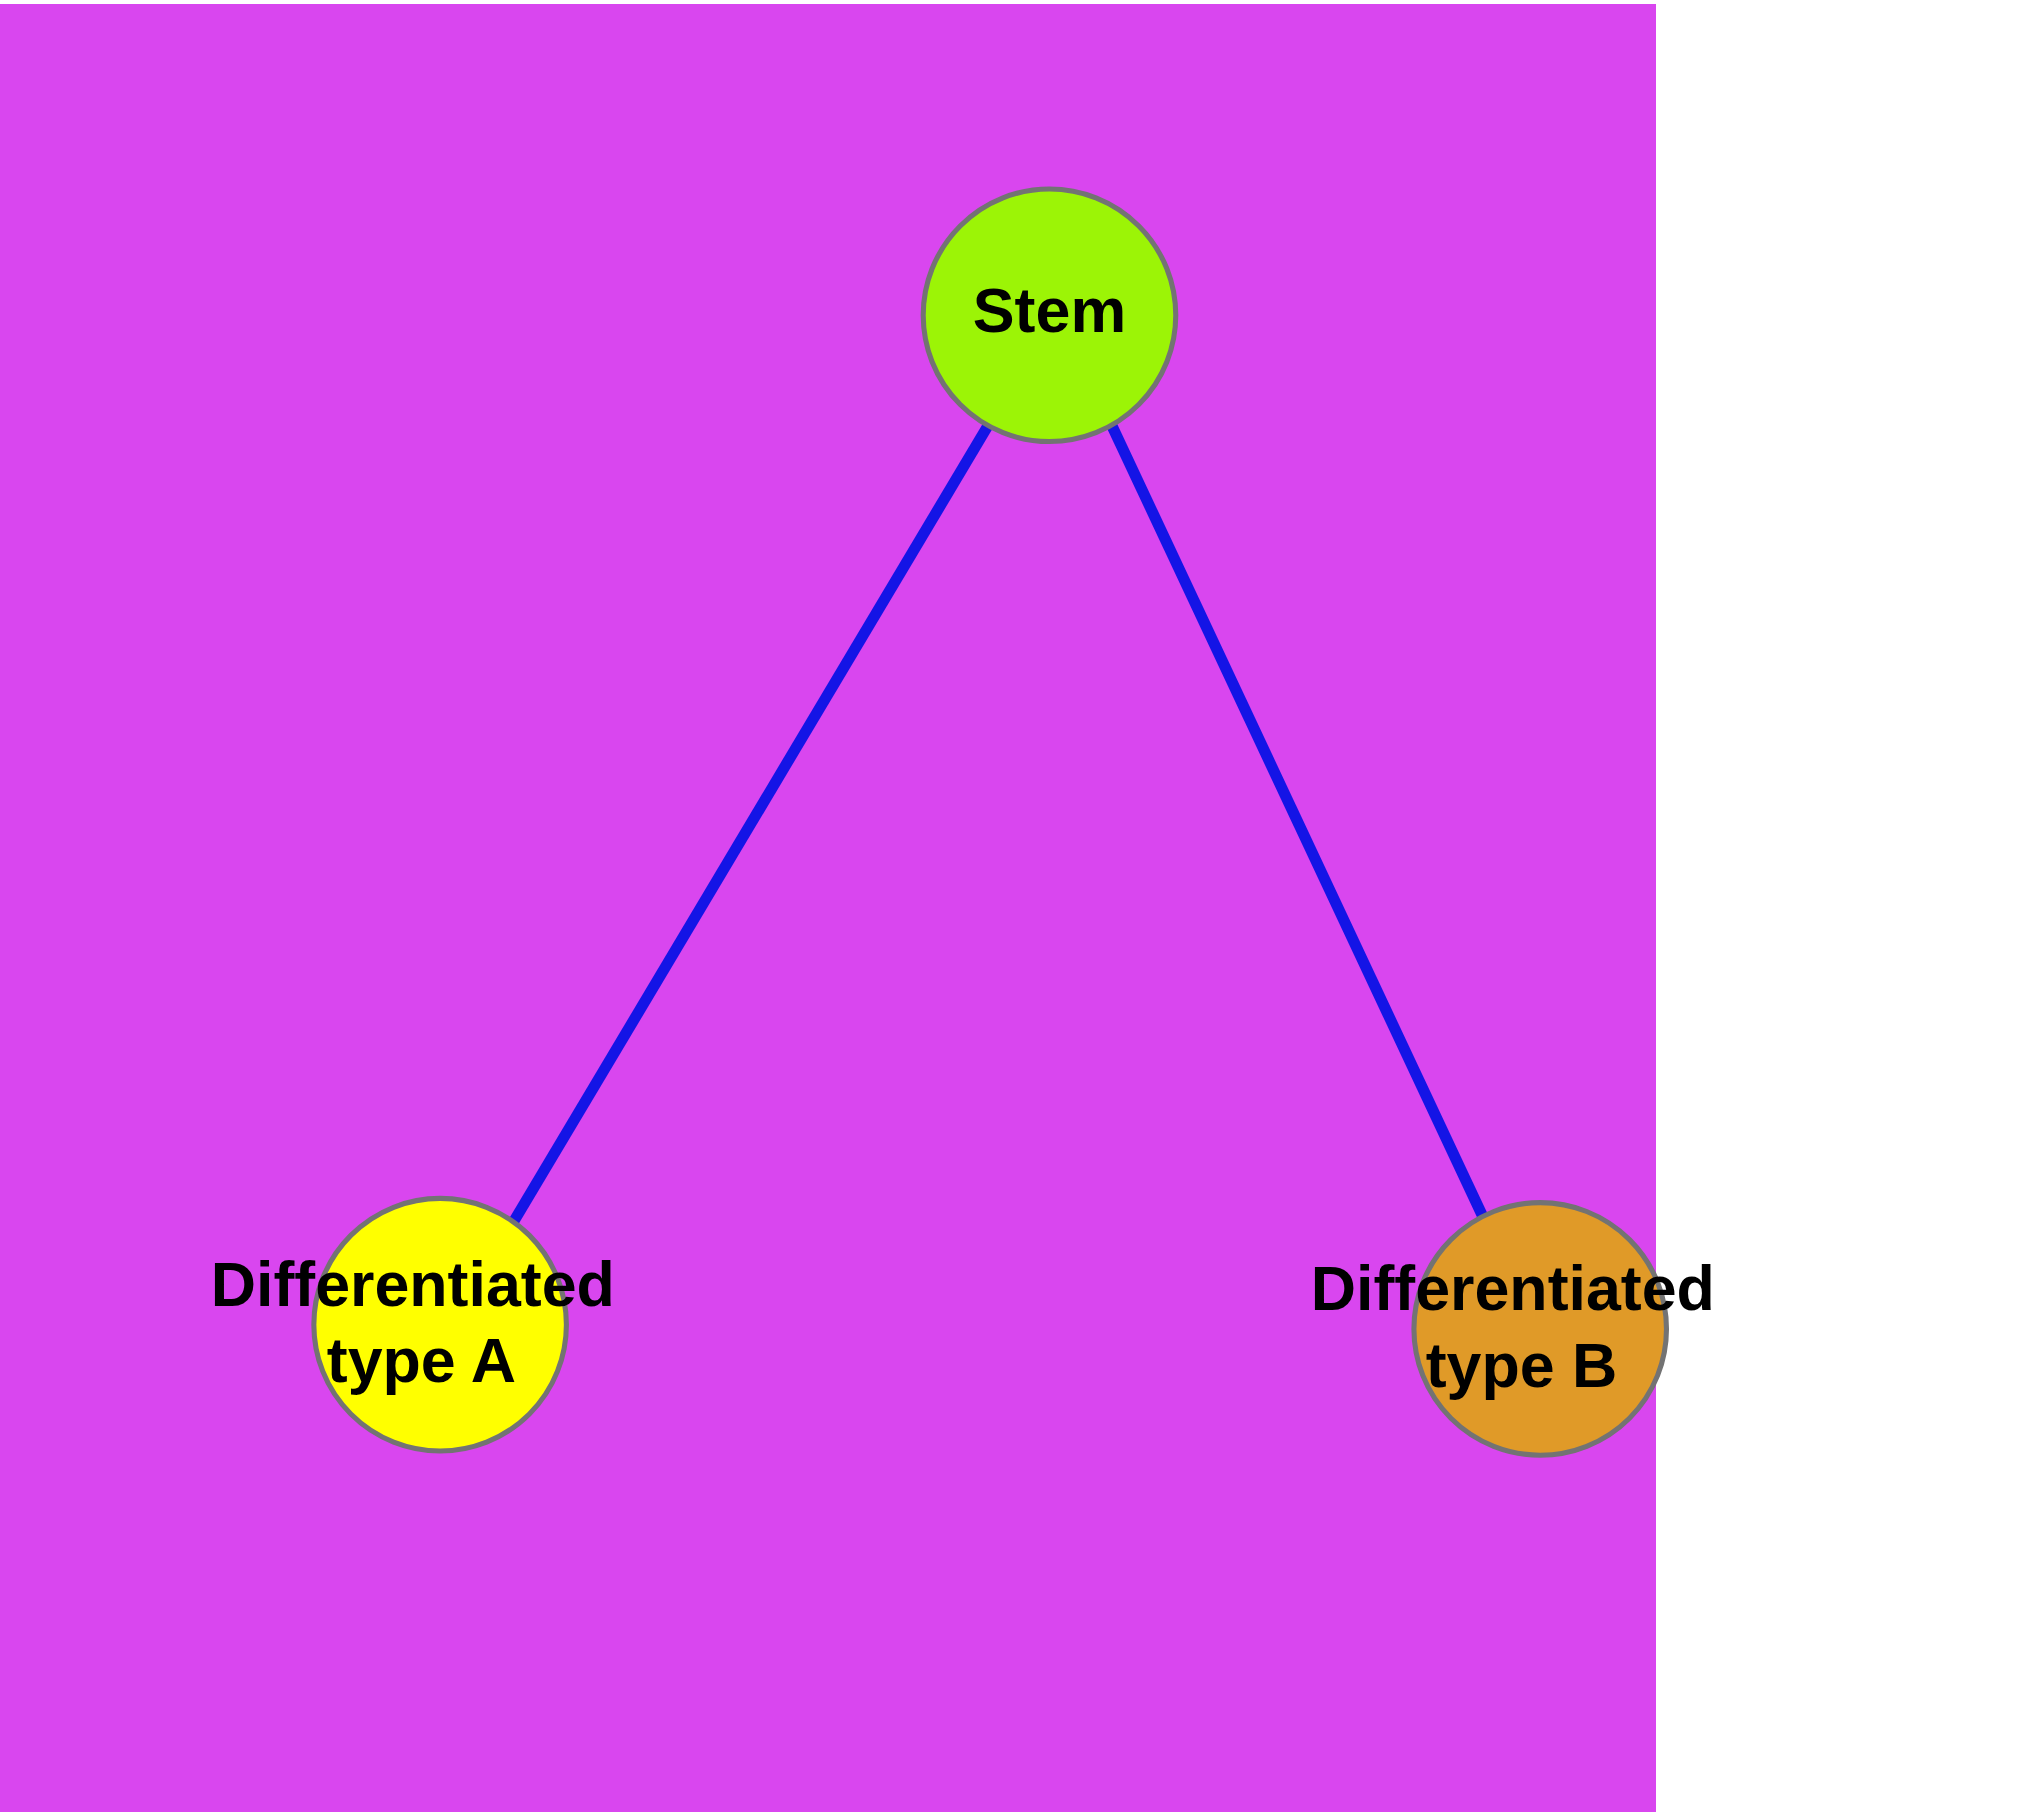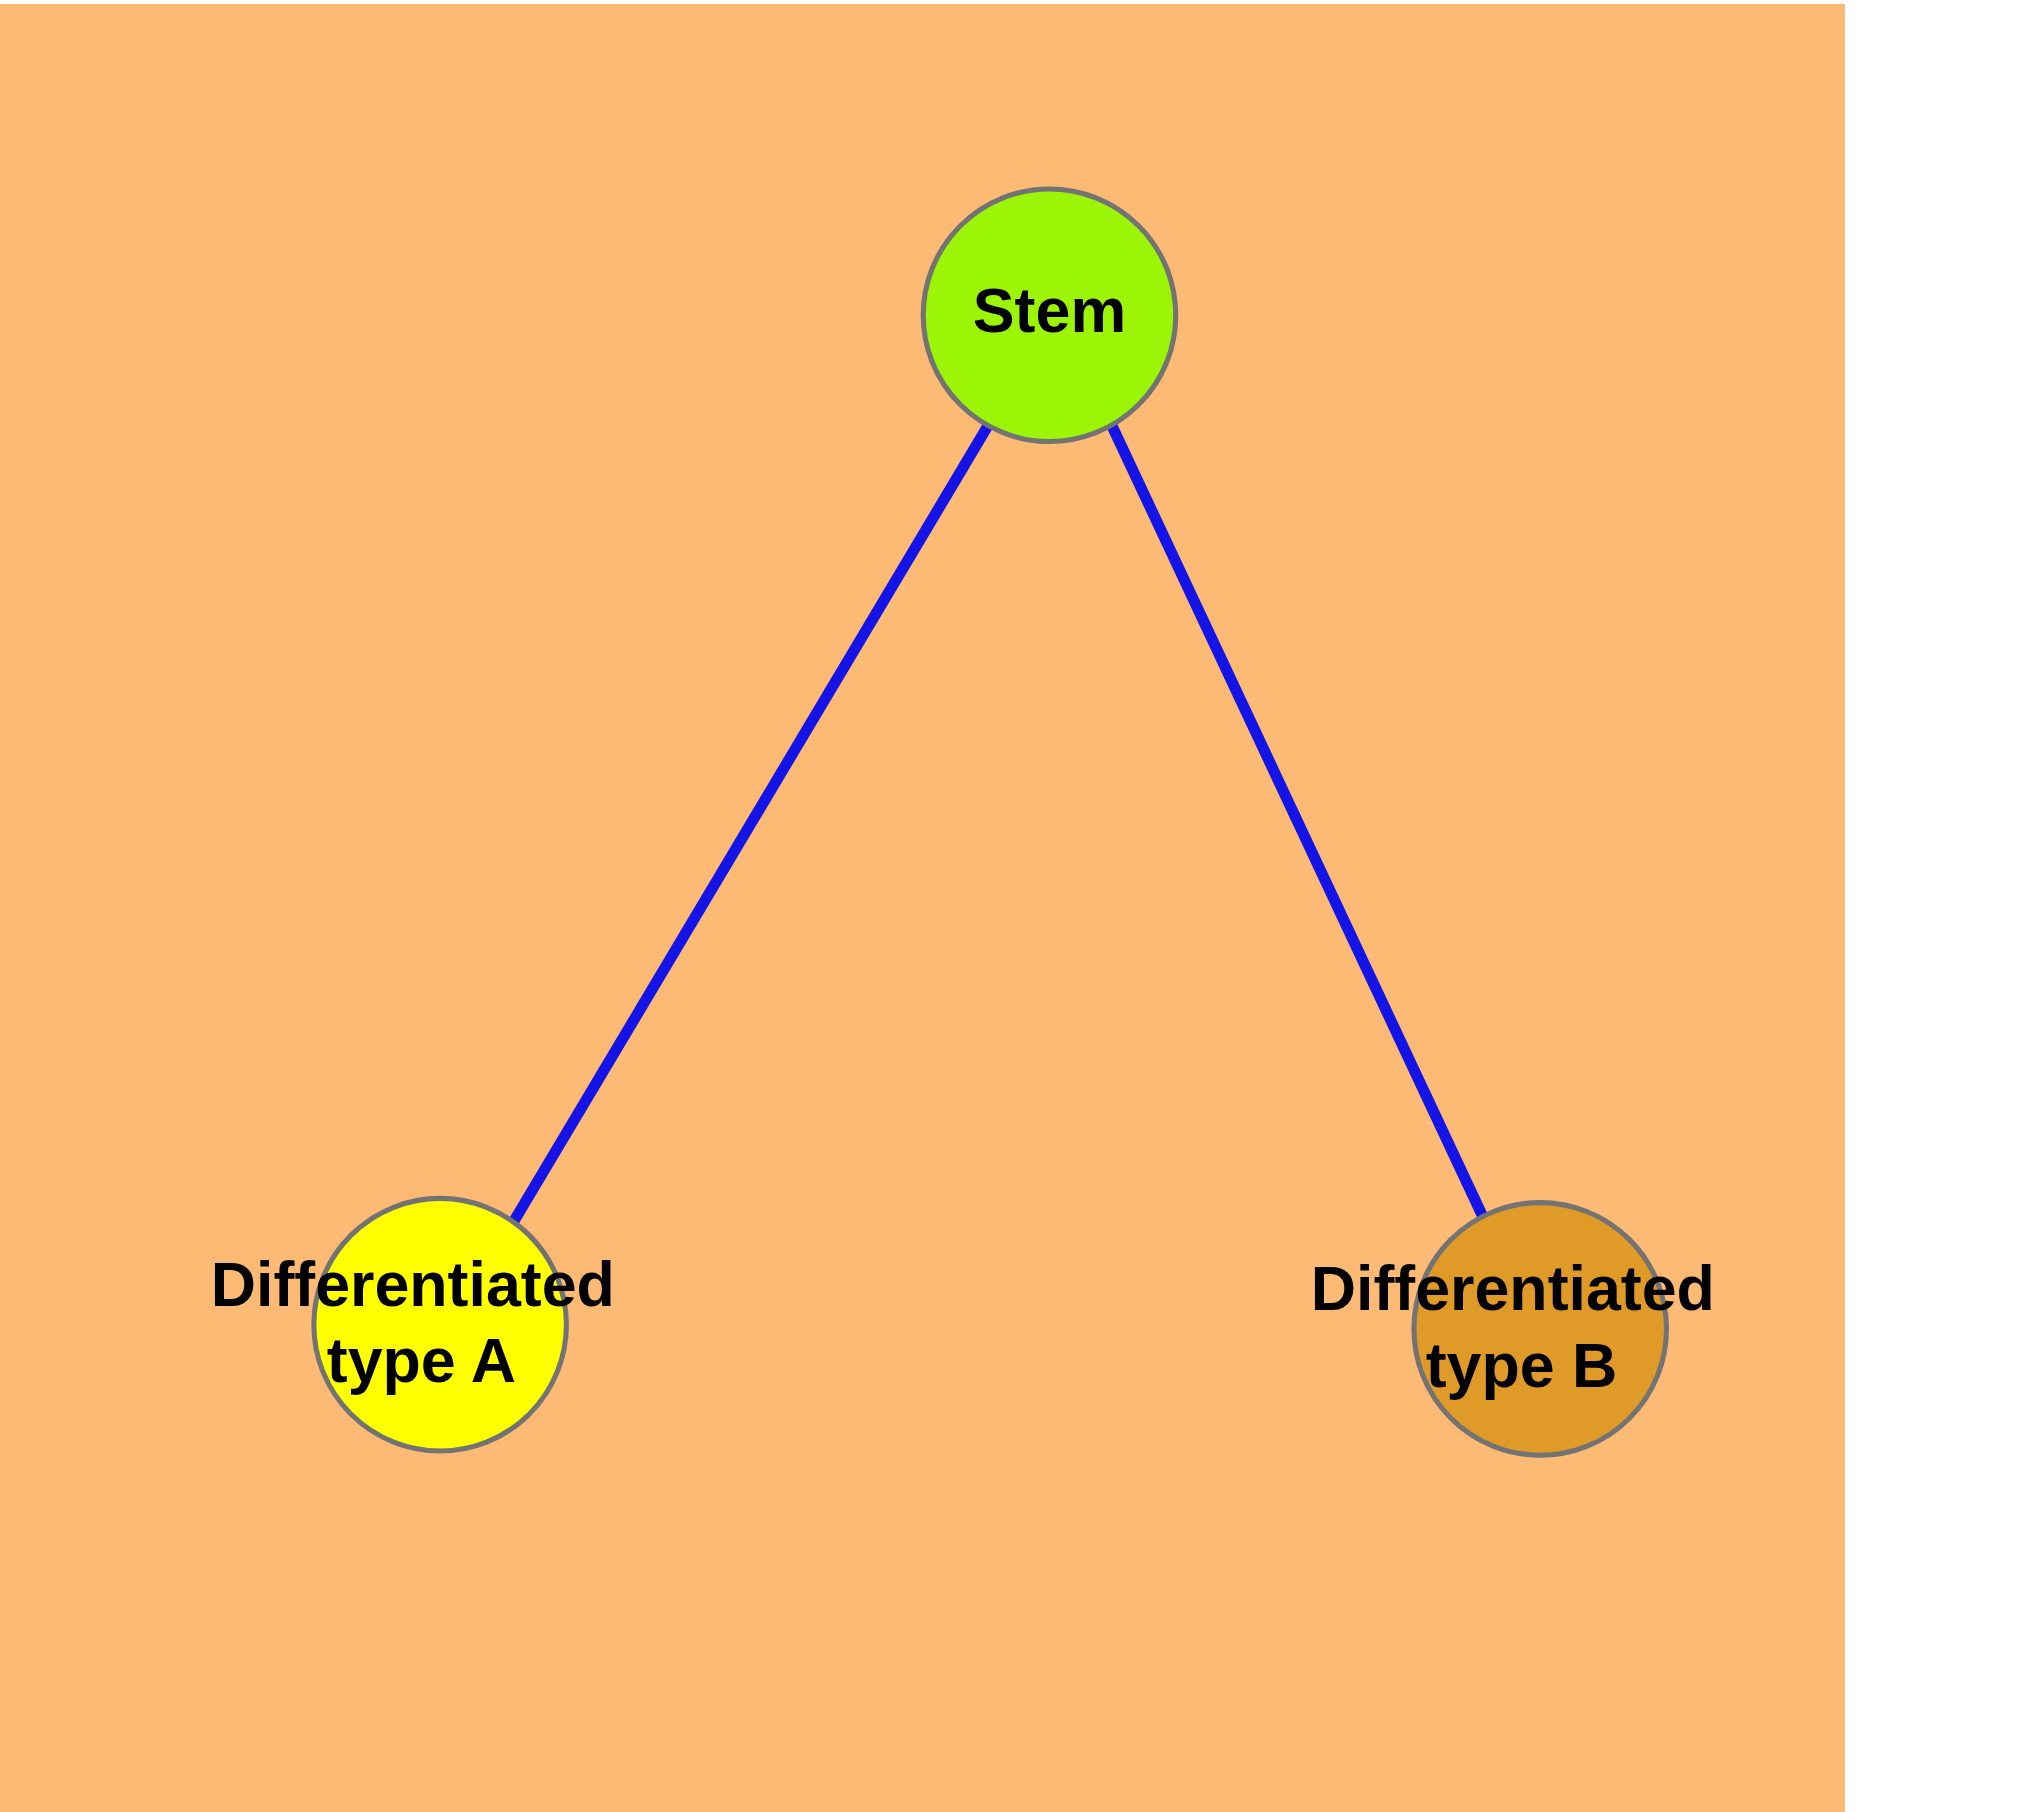--- a/index.html
+++ b/index.html
@@ -39,21 +39,21 @@
   .node-label-text {
     font-family: "Liberation Sans", sans-serif;
     font-weight: bold;
     fill: #000000;
     paint-order: normal;
   }
 </style>
 </head>
 <body>
 
-<div id="canvas-root" style="background: #fdba74; width: 1845px; height: 1812px;">
+<div id="canvas-root" style="background: #d946ef; width: 1656px; height: 1812px;">
 
   <div id="top-white-strip"></div>
 
   <svg id="graph-svg" viewBox="0 0 2384 2138" xmlns="http://www.w3.org/2000/svg" style="width: 2021px; height: 1812px;">
 
     <g>
       <line x1="1165" y1="503" x2="606" y2="1441" stroke="#1414e6" stroke-width="13" stroke-linecap="butt"></line>
       <line x1="1312" y1="503" x2="1750" y2="1437" stroke="#1414e6" stroke-width="13" stroke-linecap="butt"></line>
     </g>
 

